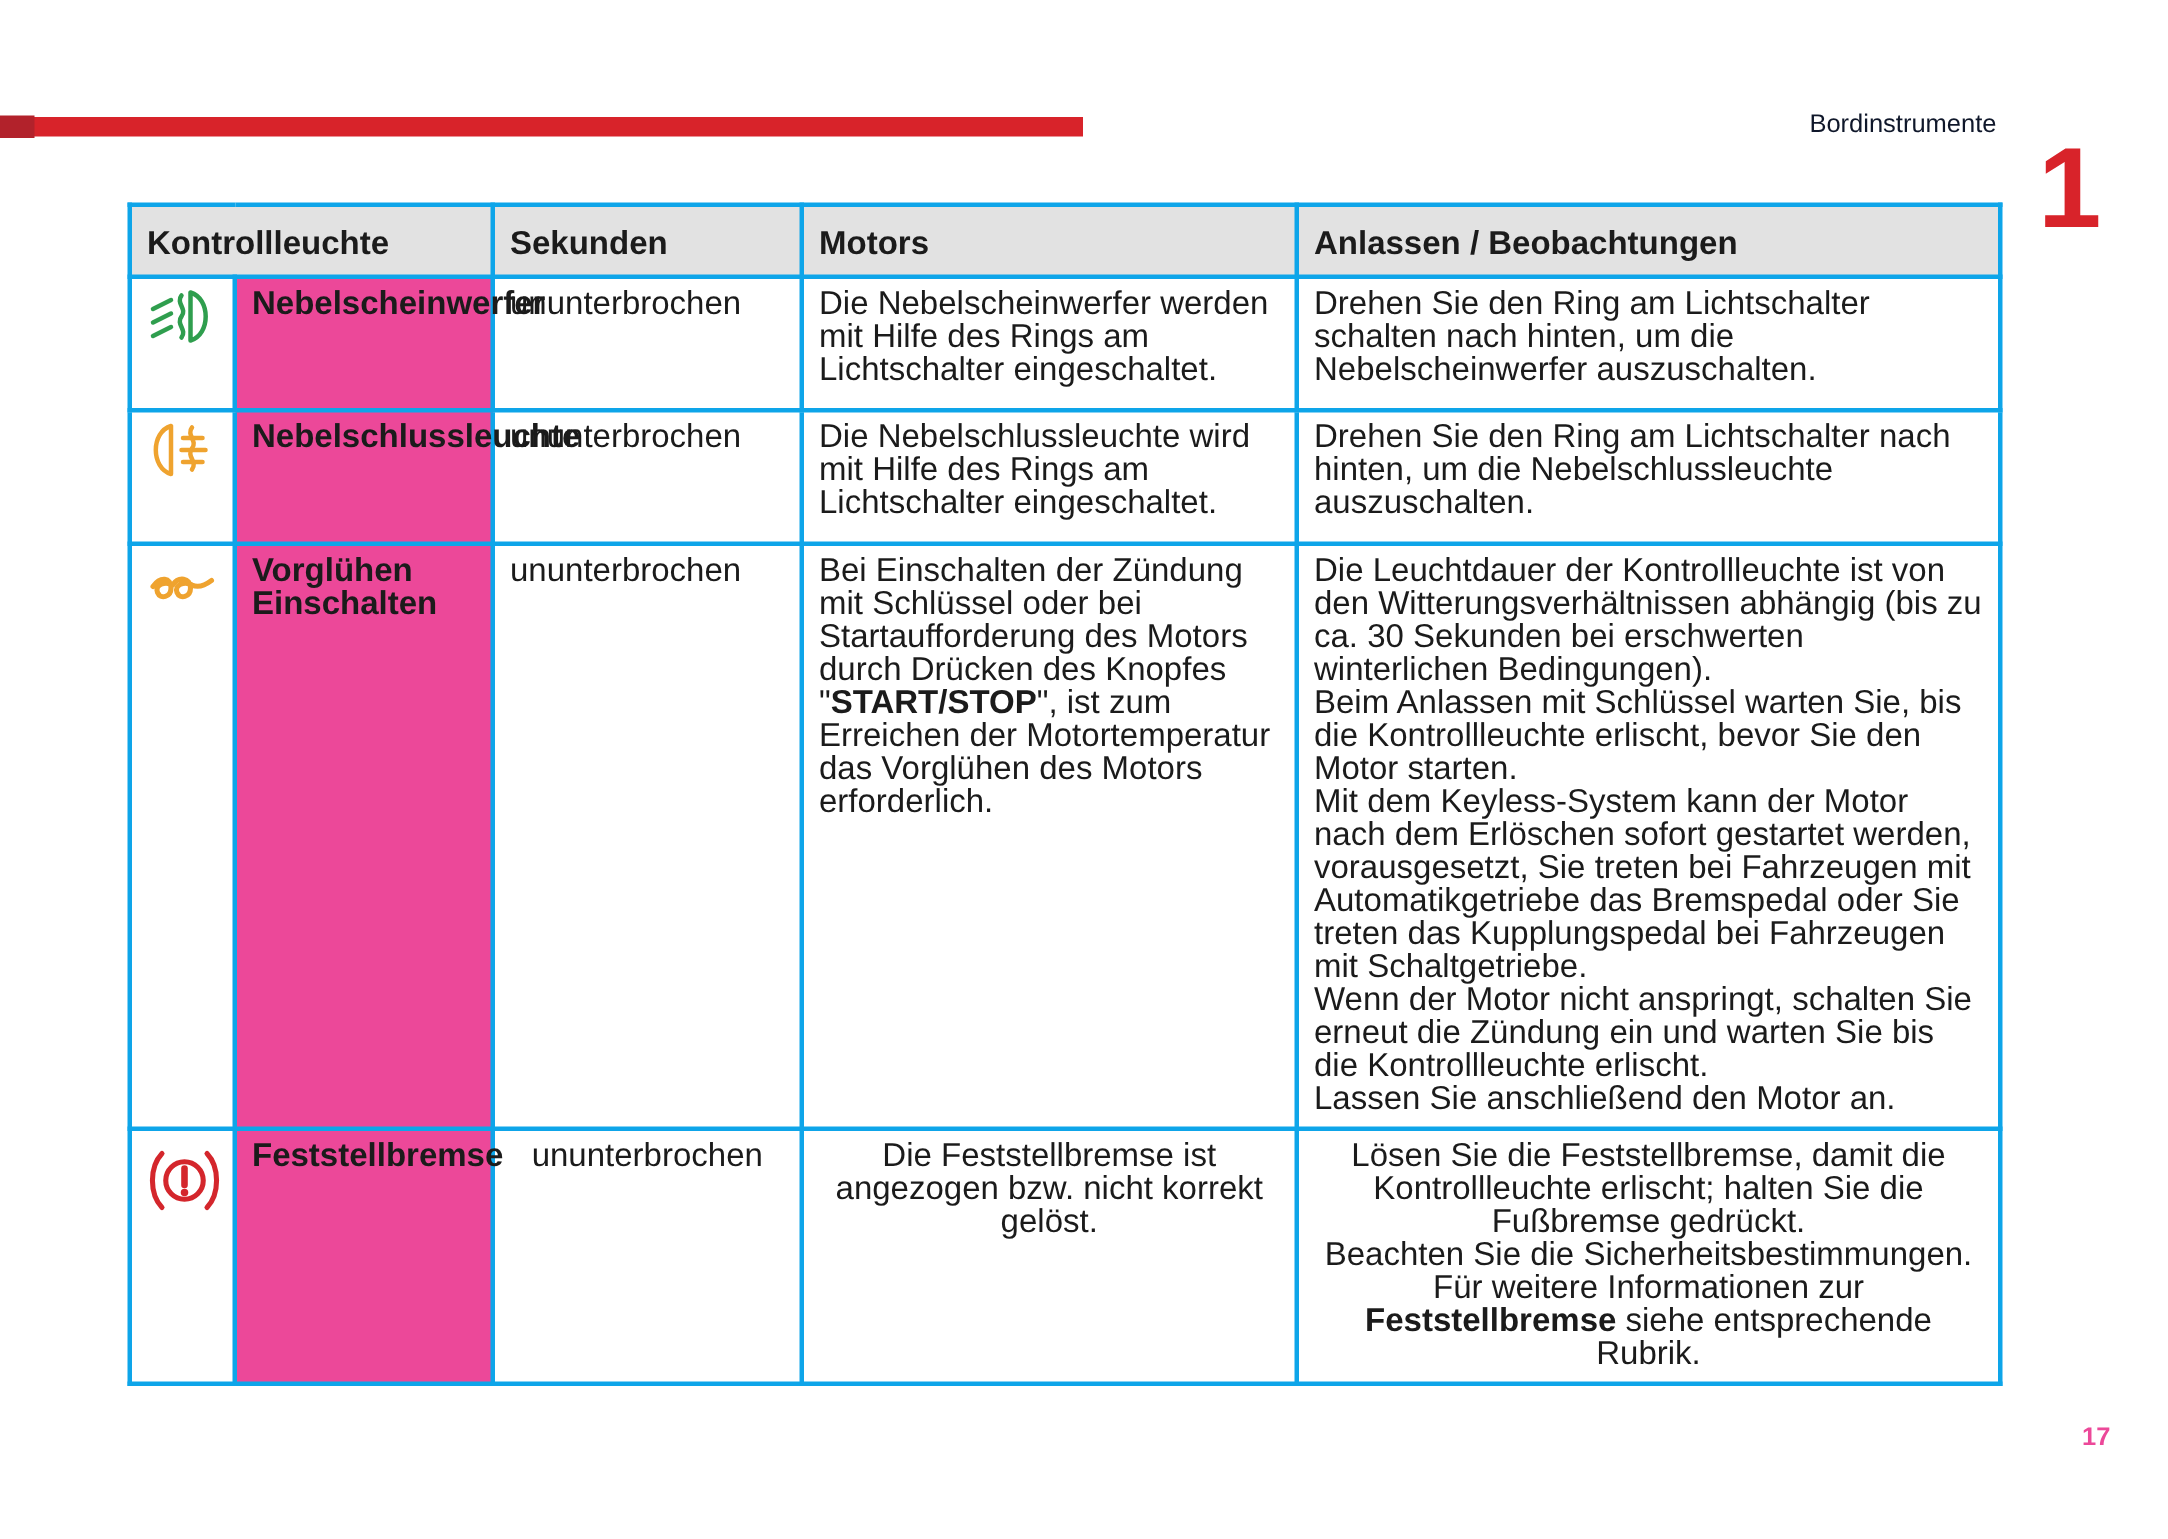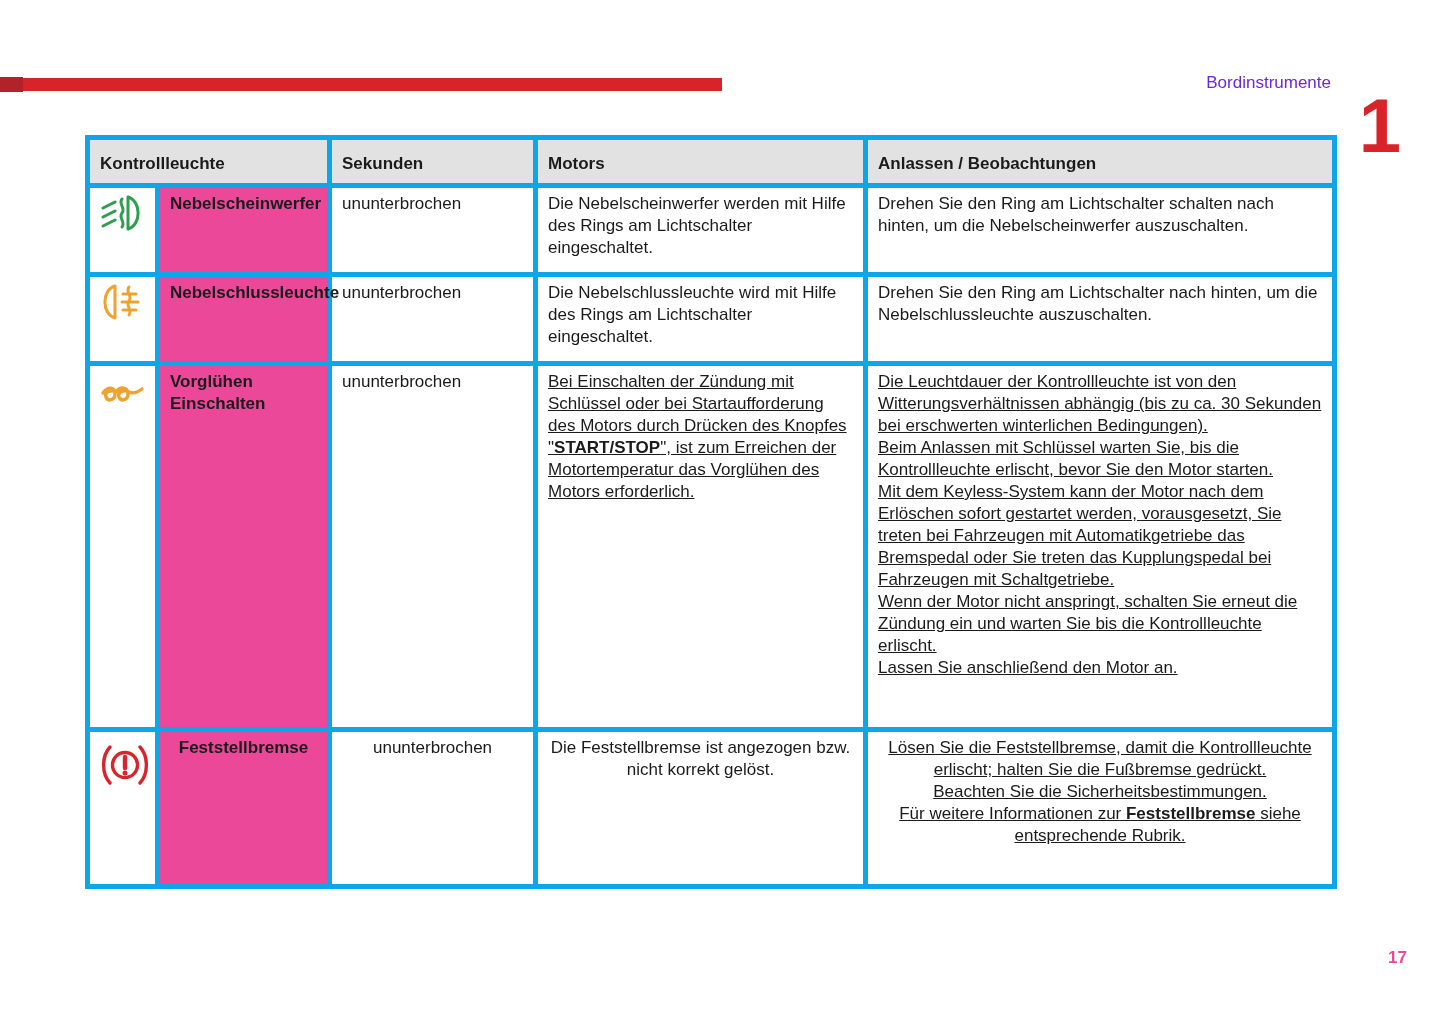--- a/index.html
+++ b/index.html
@@ -3,43 +3,43 @@
 <meta charset="utf-8">
 <style>
   html,body{margin:0;padding:0;}
   body{
     width:1445px;height:1026px;position:relative;overflow:hidden;
     background:#ffffff;color:#1b1b1b;
     font-family:"Liberation Sans", sans-serif;
   }
   .red-bar{position:absolute;left:0;top:78px;width:722px;height:13px;background:#d8232a;}
   .red-bar-dark{position:absolute;left:0;top:77px;width:23px;height:15px;background:#b2222b;}
-  .section-label{position:absolute;top:73px;right:114px;font-size:17px;color:#6d28d9;}
+  .section-label{position:absolute;top:73px;right:114px;font-size:17px;color:#0f172a;}
   .chapter-number{
     position:absolute;top:88px;right:44px;
     font-size:76px;font-weight:bold;color:#d8232a;line-height:76px;
   }
   .page-number{position:absolute;top:948px;right:38px;font-size:17px;font-weight:bold;color:#ec4899;}
 
   table.warn{
     position:absolute;left:85px;top:135px;width:1247px;
     border-collapse:collapse;table-layout:fixed;
   }
   table.warn th, table.warn td{
-    border:5px solid #0ea5e9;vertical-align:top;
-    font-size:17px;line-height:22px;
+    border:3px solid #0ea5e9;vertical-align:top;
+    font-size:22px;line-height:22px;
     padding:5px 10px 8px 10px;
   }
   table.warn th{
     background:#e2e2e2;text-align:left;font-weight:bold;
     height:48px;padding:13px 10px 5px 10px;box-sizing:border-box;
   }
   td.icon-cell{padding:13px 2px 4px 2px;text-align:center;background:#ffffff;}
   td.name-cell{background:#ec4899;font-weight:bold;margin-top:12px;}
-  .pre{white-space:pre-line;text-decoration:underline;}
+  .pre{white-space:pre-line;}
   .b{font-weight:bold;}
   tr.r-short{height:89px;}
   tr.r-tall{height:366px;}
   tr.r-mid{height:157px;text-align:center;}
   svg{display:block;margin:0 auto;}
 </style>
 </head>
 <body>
 
 <div class="red-bar"></div>

